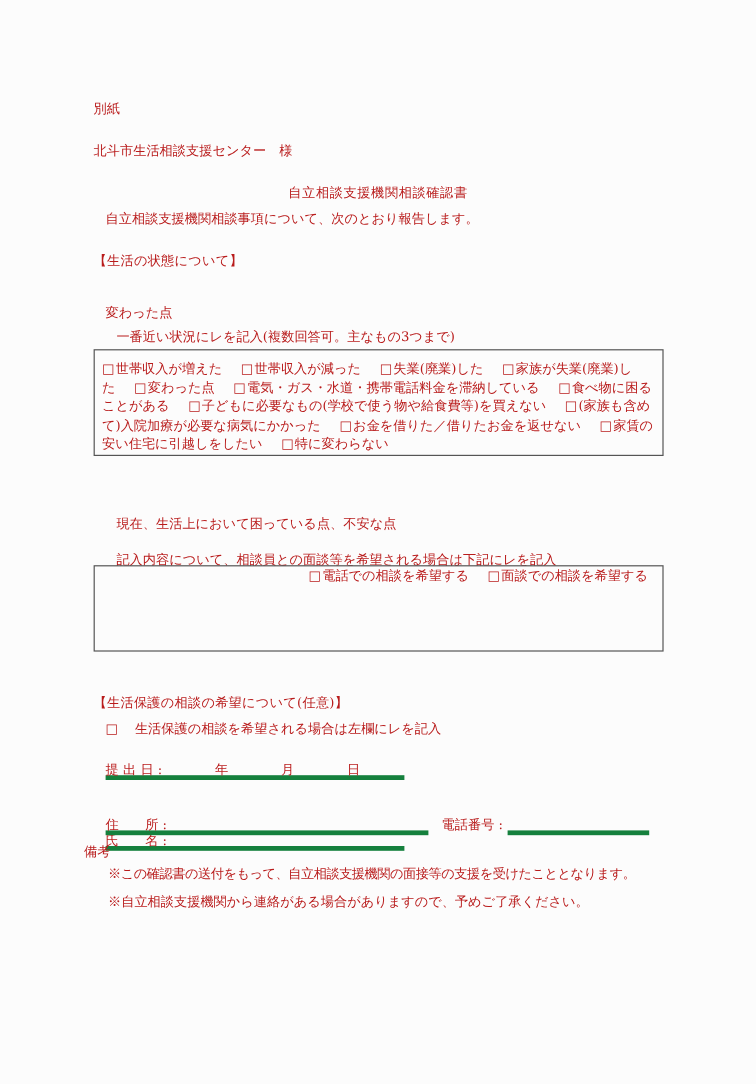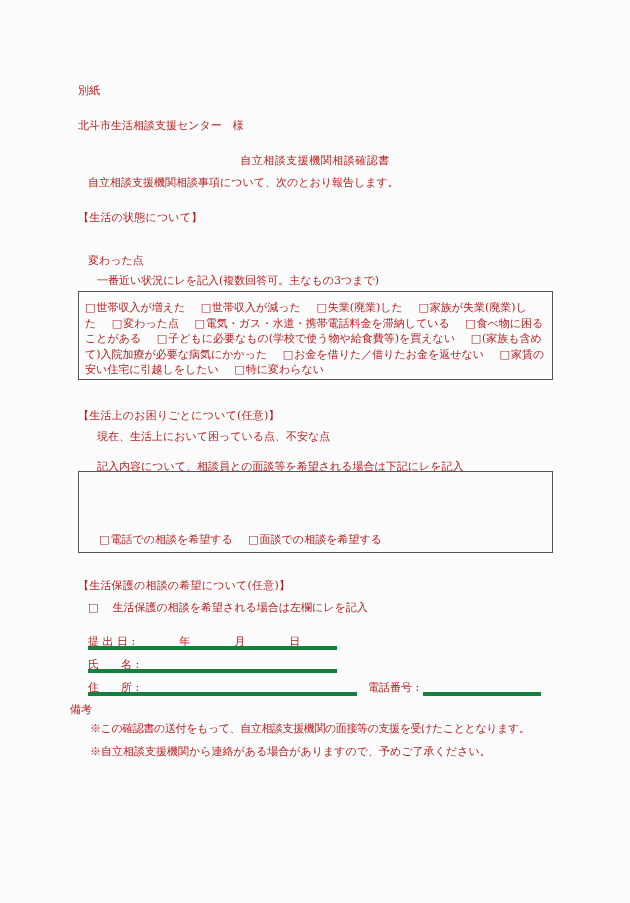--- a/index.html
+++ b/index.html
@@ -18,21 +18,21 @@
   .u   { text-underline-offset:3px; text-decoration-thickness:1px; }
   .heading { letter-spacing:0.2px; }
   .title { left:0; right:0; text-align:center; letter-spacing:0.5px; }
 
   .optbox {
     position:absolute; left:78px; width:475px;
     border:1px solid #555; background:transparent;
     box-sizing:border-box;
   }
   .optbox1 { top:291px; height:89px; padding:8px 3px 0 6px; white-space:normal; line-height:15.5px; }
-  .optbox2 { top:471px; height:82px; display:flex; flex-direction:column; }
+  .optbox2 { top:471px; height:72px; display:flex; flex-direction:row; }
   .optbox2 .fill { flex:1 1 auto; }
   .optbox2 .optrow { padding:0 0 5px 20px; }
   .opt { margin-right:12px; }
   .cb { margin-right:1px; }
 
   .field-row { position:absolute; left:88px; display:flex; align-items:flex-end; }
   .ufield {
     display:inline-block; box-sizing:border-box;
     border-bottom:4px solid #15803d; height:16px;
   }
@@ -80,21 +80,20 @@
     
       <span class="opt"><span class="cb">□</span><span>(家族も含めて)入院加療が必要な病気にかかった</span></span>
     
       <span class="opt"><span class="cb">□</span><span>お金を借りた／借りたお金を返せない</span></span>
     
       <span class="opt"><span class="cb">□</span><span>家賃の安い住宅に引越しをしたい</span></span>
     
       <span class="opt"><span class="cb">□</span><span>特に変わらない</span></span>
     </div>
 
-  <div class="abs heading" style="left:78px; top:408px;">【生活上のお困りごとについて(任意)】</div>
 
   <div class="abs" style="left:97px; top:429px;">現在、生活上において困っている点、不安な点</div>
 
   <div class="abs" style="left:97px; top:459px;">記入内容について、相談員との面談等を希望される場合は下記にレを記入</div>
 
   <div class="optbox optbox2">
     <div class="fill"></div>
     <div class="optrow">
       
     
@@ -108,21 +107,21 @@
 
   <div class="abs" style="left:88px; top:600px;">
     <span>□</span><span style="display:inline-block; width:14px;"></span><span>生活保護の相談を希望される場合は左欄にレを記入</span>
   </div>
 
   <div class="field-row" style="top:634px;">
     <span class="ufield" style="width:249px;">提 出 日 :　　　　年　　　　月　　　　日</span>
   </div>
 
   <div class="field-row" style="top:657px;">
-    <span class="ufield" style="width:249px;">氏　　名 :</span>
+    <span class="ufield" style="width:249px;margin-top:36px;">氏　　名 :</span>
   </div>
 
   <div class="field-row" style="top:680px;">
     <span class="ufield" style="width:269px;">住　　所 :</span>
     <span style="display:inline-block; width:11px;"></span>
     <span class="plainlabel">電話番号 :</span>
     <span style="display:inline-block; width:4px;"></span>
     <span class="ufield" style="width:118px;"></span>
   </div>
 

